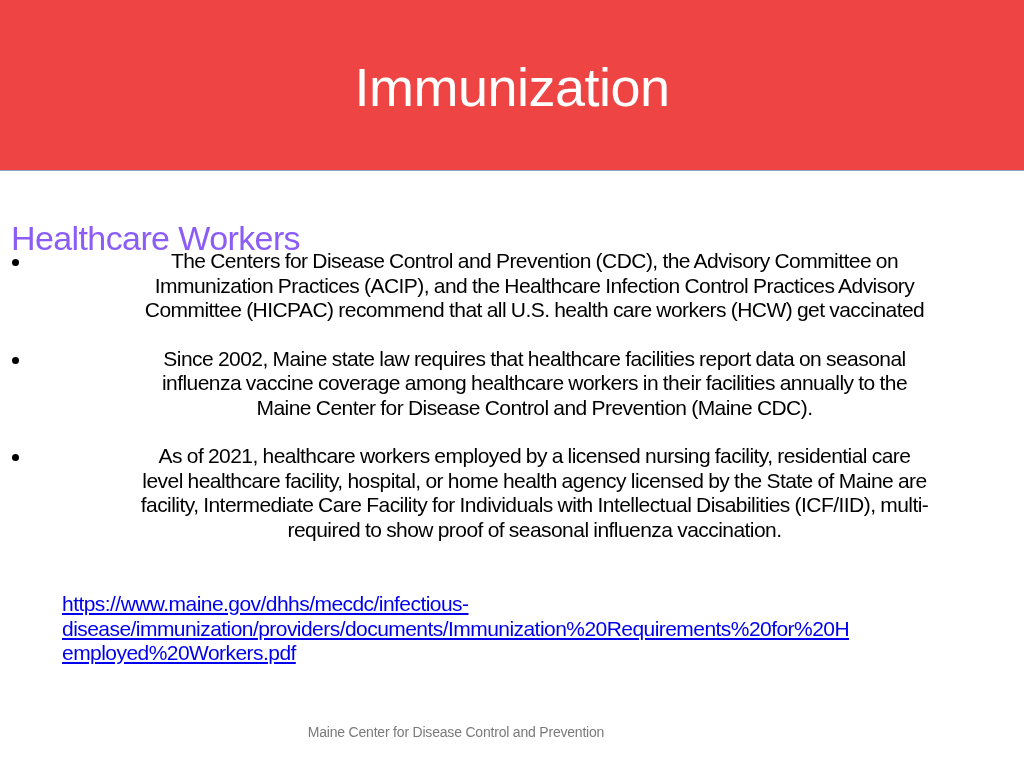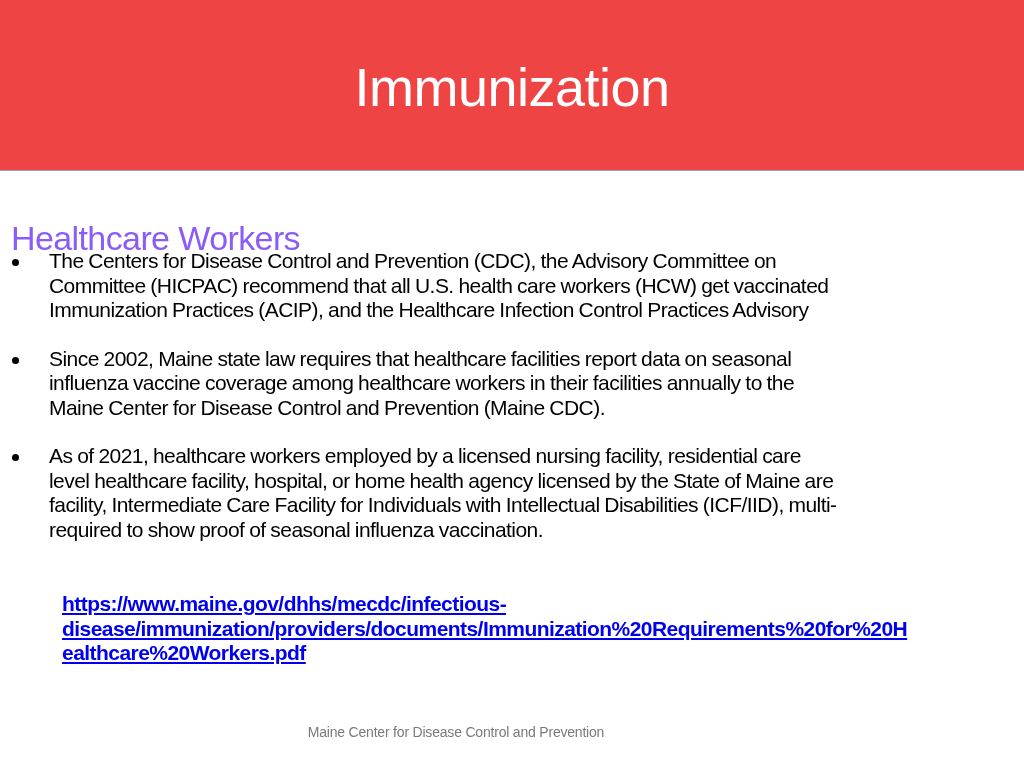--- a/index.html
+++ b/index.html
@@ -21,36 +21,36 @@
     font-family: "Liberation Sans Narrow", "Liberation Sans", sans-serif;
   }
   .subtitle {
     position: absolute; left: 11px; top: 180px;
     font-size: 34px; line-height: 44px; color: #8b5cf6;
     letter-spacing: -0.6px;
     margin-top: 36px;
   }
   .bullets {
     position: absolute; left: 10px; top: 249px; width: 1010px;
-    margin: 0; padding: 0; list-style: none;
+    margin: 0; padding: 0; list-style: none; text-align: center;
   }
   .bullet {
     position: relative; padding-left: 39px;
     font-size: 21px; line-height: 24.5px; color: #000;
     letter-spacing: -0.55px; word-spacing: -0.5px;
     margin-bottom: 24px;
   }
   .dot {
     position: absolute; left: 2px; top: 10px;
     width: 7px; height: 7px; border-radius: 50%; background: #000;
   }
   .link {
     position: absolute; left: 62px; top: 592px; width: 960px;
     font-size: 21px; line-height: 24.5px; color: #0000ee;
-    text-decoration: underline; letter-spacing: -0.55px; font-weight: bold;
+    text-decoration: underline; letter-spacing: -0.55px;
   }
   .link span { display: block; }
   .footer {
     position: absolute; left: 0; width: 912px; top: 724px;
     text-align: center; font-size: 14px; color: #7a7a7a;
     letter-spacing: -0.2px;
   }
 </style>
 </head>
 <body>
@@ -58,37 +58,37 @@
 <div class="header">
   <div class="title">Immunization</div>
 </div>
 
 <div class="subtitle">Healthcare Workers</div>
 
 <ul class="bullets">
   <li class="bullet">
     <span class="dot"></span>
     <div>The Centers for Disease Control and Prevention (CDC), the Advisory Committee on</div>
+    <div>Immunization Practices (ACIP), and the Healthcare Infection Control Practices Advisory</div>
     <div>Committee (HICPAC) recommend that all U.S. health care workers (HCW) get vaccinated</div>
-    <div>Immunization Practices (ACIP), and the Healthcare Infection Control Practices Advisory</div>
   </li>
   <li class="bullet">
     <span class="dot"></span>
     <div>Since 2002, Maine state law requires that healthcare facilities report data on seasonal</div>
     <div>influenza vaccine coverage among healthcare workers in their facilities annually to the</div>
     <div>Maine Center for Disease Control and Prevention (Maine CDC).</div>
   </li>
   <li class="bullet">
     <span class="dot"></span>
     <div>As of 2021, healthcare workers employed by a licensed nursing facility, residential care</div>
     <div>level healthcare facility, hospital, or home health agency licensed by the State of Maine are</div>
     <div>facility, Intermediate Care Facility for Individuals with Intellectual Disabilities (ICF/IID), multi-</div>
     <div>required to show proof of seasonal influenza vaccination.</div>
   </li>
 </ul>
 
 <a class="link">
   <span>https://www.maine.gov/dhhs/mecdc/infectious-</span>
   <span>disease/immunization/providers/documents/Immunization%20Requirements%20for%20H</span>
-  <span>ealthcare%20Workers.pdf</span>
+  <span>employed%20Workers.pdf</span>
 </a>
 
 <div class="footer">Maine Center for Disease Control and Prevention</div>
 
 </body></html>

